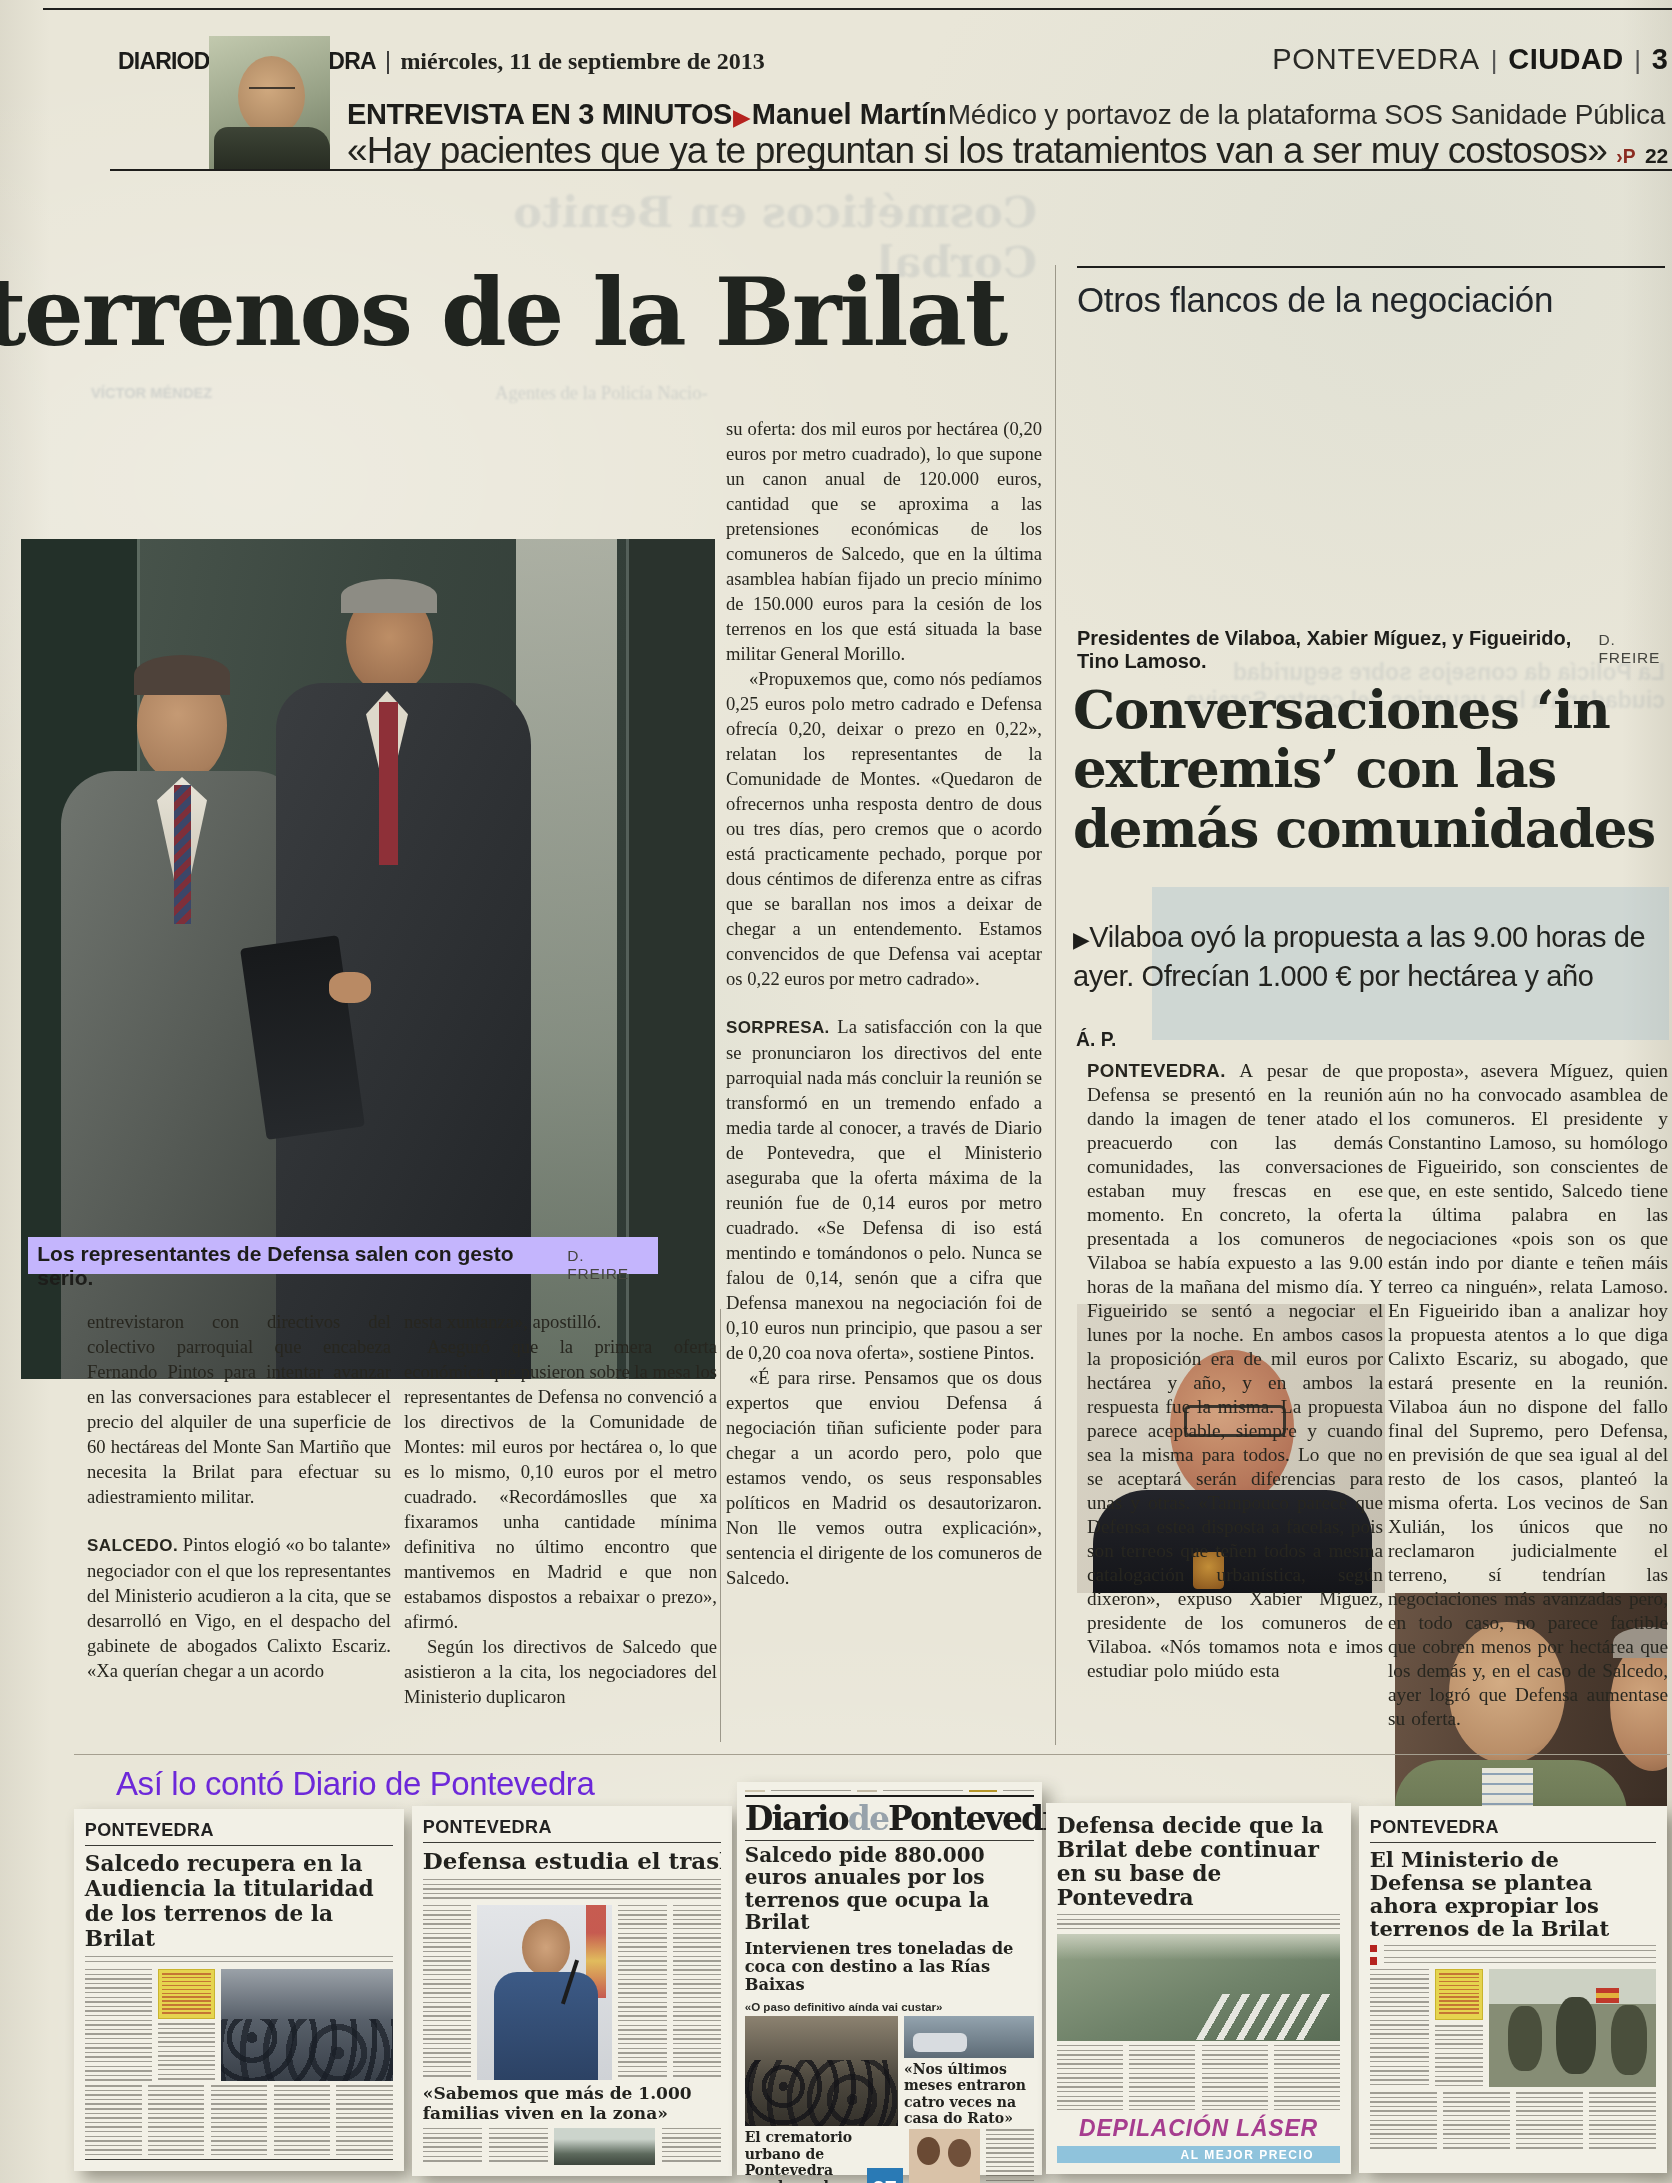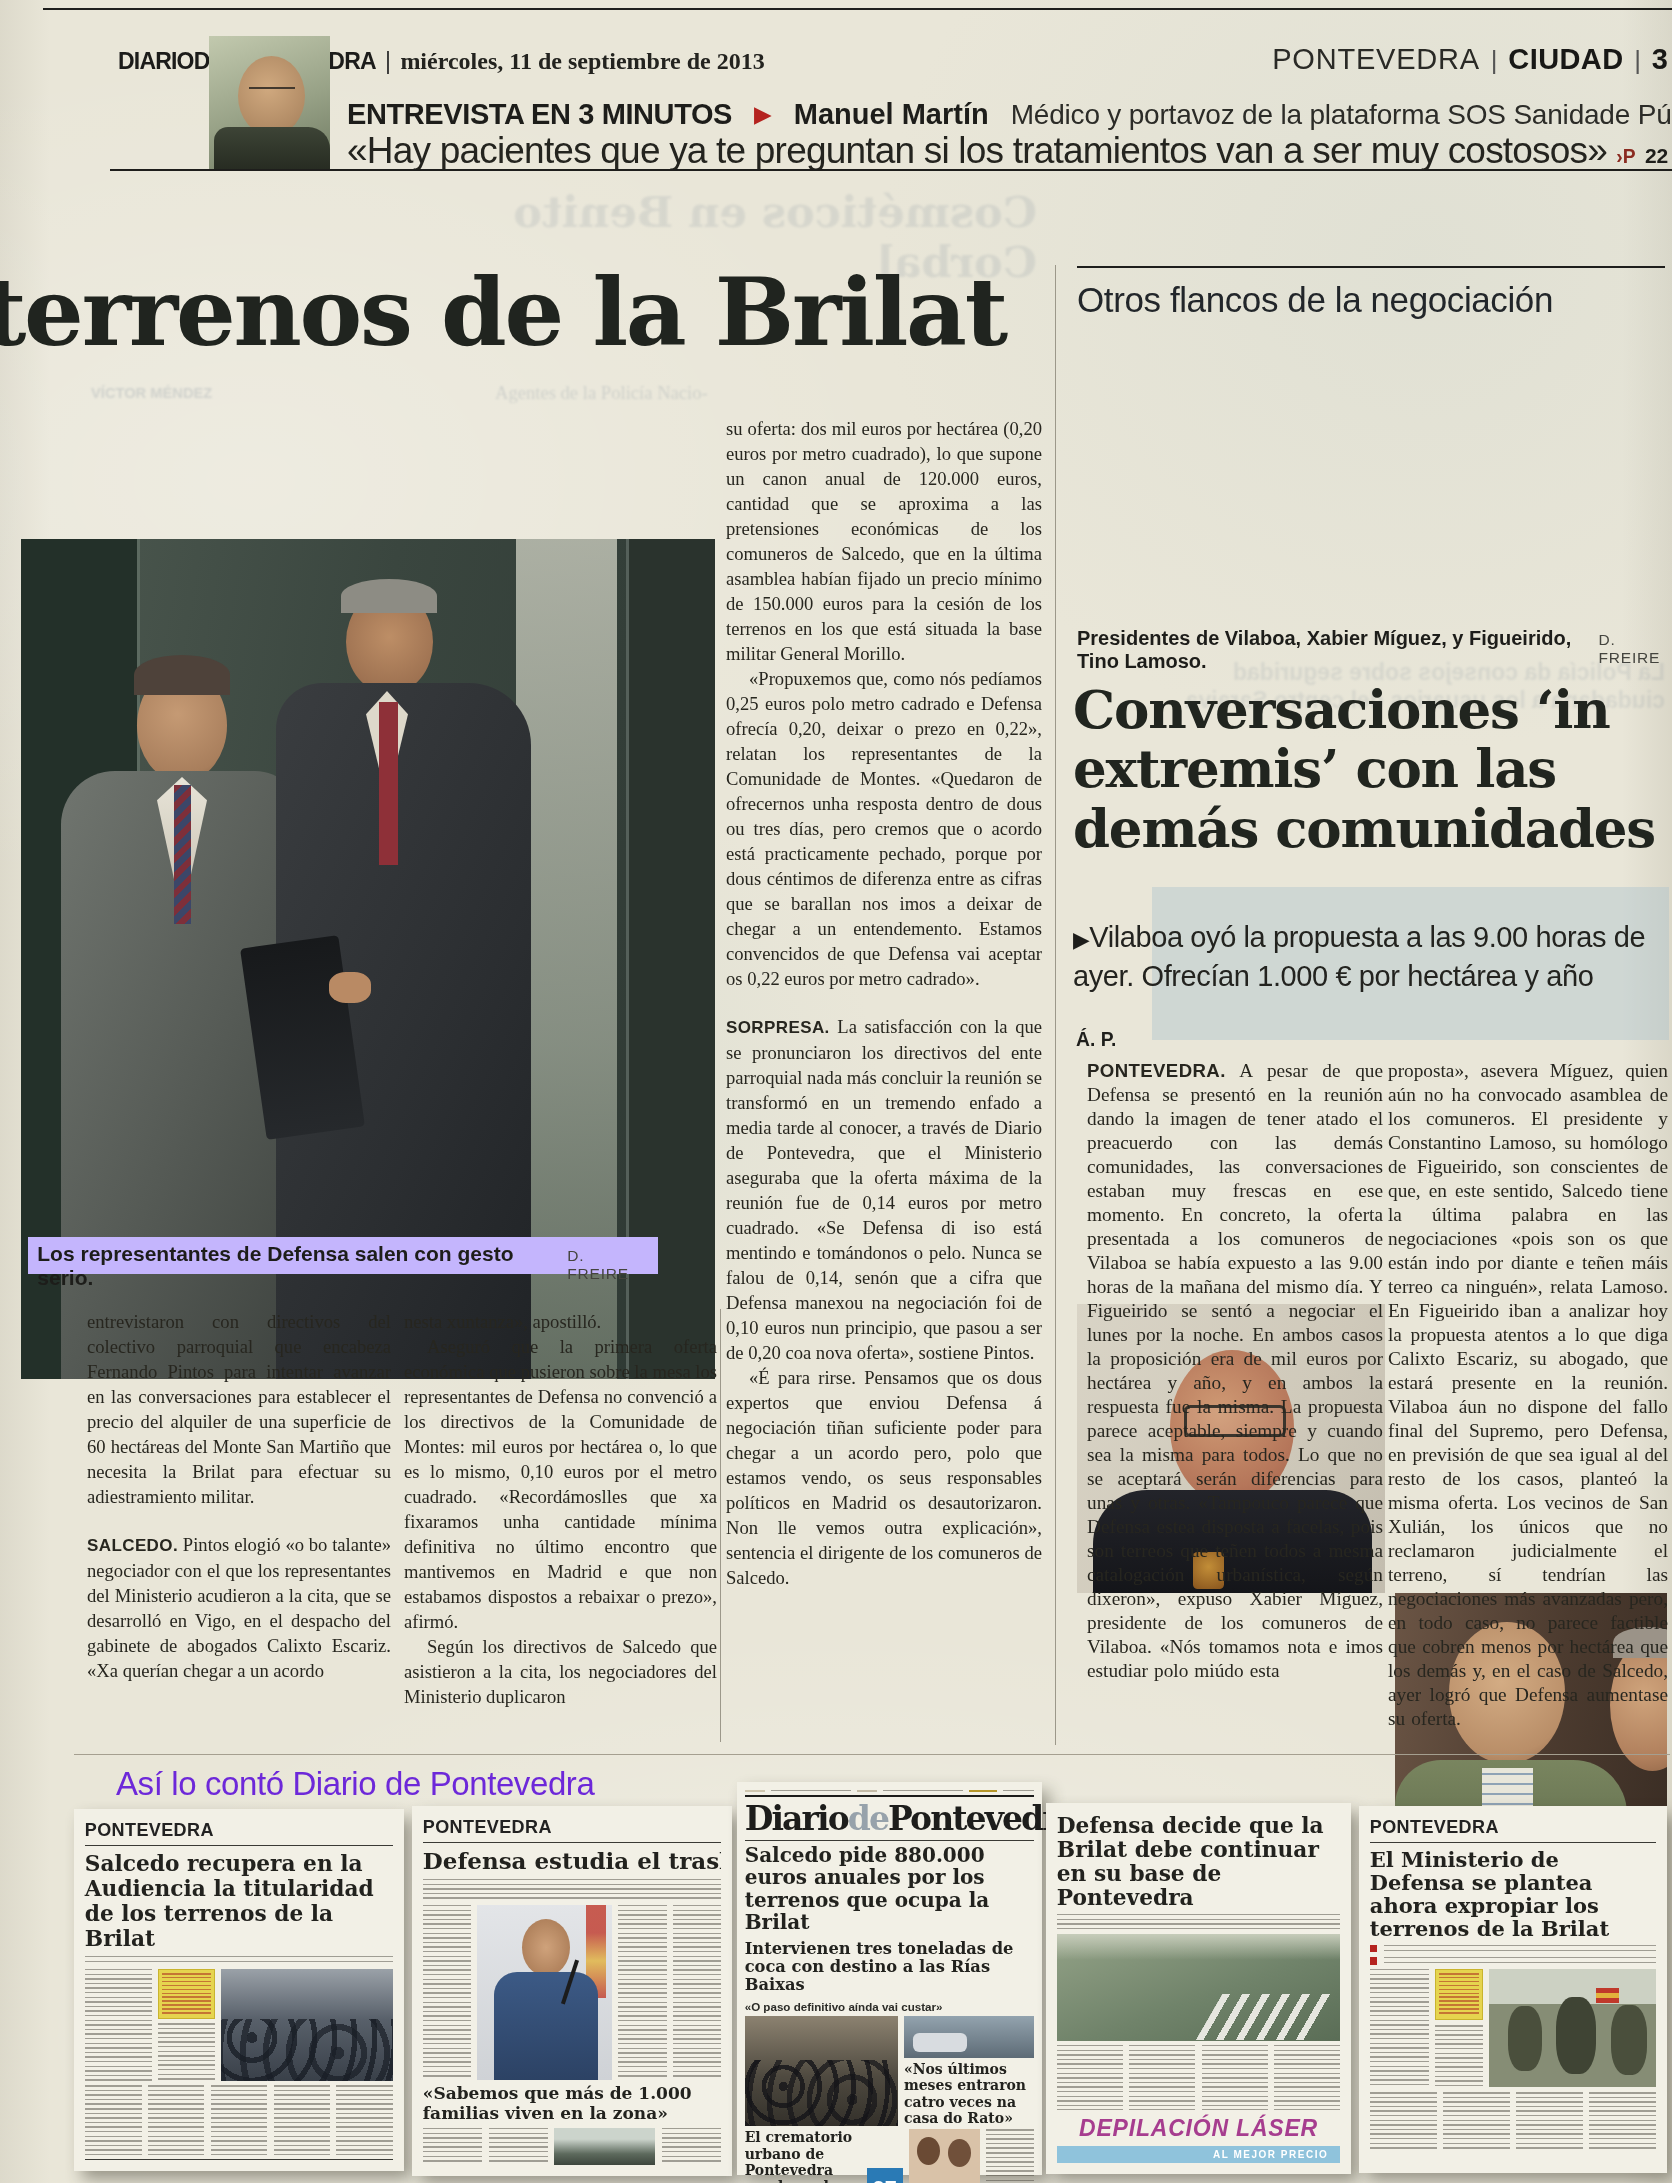--- a/index.html
+++ b/index.html
@@ -71,21 +71,21 @@
   <span style="font-size:26px;color:#555;">|</span>
   <span style="font-size:29px;font-weight:900;color:#181816;">3</span>
 </div>
 
 <div class="ab ph" style="left:209px;top:36px;width:121px;height:133px;background:linear-gradient(160deg,#c2c9ae,#97a186 55%,#6f7a62);">
   <div class="head-sk" style="left:29px;top:20px;width:67px;height:80px;background:radial-gradient(circle at 45% 40%,#d0a97f,#b08a64 70%,#8c6c4e);"></div>
   <div class="ab" style="left:40px;top:51px;width:46px;height:2.3px;background:#43392e;"></div>
   <div class="ab" style="left:4.6px;top:91px;width:116px;height:42px;background:linear-gradient(#3d4436,#272c22);border-radius:14px 21.7px 0 0;"></div>
 </div>
 
-<div class="ab sans" style="left:347px;top:98px;width:1207px;display:flex;align-items:center;gap:22px;white-space:nowrap;">
+<div class="ab sans" style="left:347px;top:98px;width:1207px;display:flex;align-items:flex-end;gap:1px;white-space:nowrap;">
   <span style="font-weight:900;font-size:29px;letter-spacing:-0.4px;color:#1d1d1a;">ENTREVISTA EN 3 MINUTOS</span>
   <span class="arrow-red" style="font-size:23px;">▶</span>
   <span style="font-weight:bold;font-size:29px;color:#1d1d1a;">Manuel Martín</span>
   <span style="font-size:28px;color:#2c2c28;letter-spacing:-0.2px;">Médico y portavoz de la plataforma SOS Sanidade Pública</span>
 </div>
 
 <div class="ab sans" style="left:347px;top:130px;width:1254px;display:flex;align-items:baseline;gap:9.3px;white-space:nowrap;">
   <span style="font-size:37px;letter-spacing:-0.8px;color:#24241f;">«Hay pacientes que ya te preguntan si los tratamientos van a ser muy costosos»</span>
   <span style="font-weight:bold;font-size:19.3px;color:#8a2a20;">›P</span>
     <span style="font-weight:900;font-size:21px;color:#1d1d1a;">22</span>
@@ -299,21 +299,21 @@
     <div class="ab" style="right:15.5px;top:60px;width:116px;height:46px;transform:skewX(-30deg);background:repeating-linear-gradient(90deg,#e6e6df 0 7.7px,transparent 7.7px 20px);"></div>
     <div class="ab" style="left:0;top:0;width:100%;height:26px;background:linear-gradient(#c6ccba,transparent);"></div>
   </div>
   <div class="trow" style="height:84px;">
     <div class="fz" style="flex:1;"></div>
     <div class="fz" style="flex:1;"></div>
     <div class="fz" style="flex:1;"></div>
     <div class="fz" style="flex:1;"></div>
   </div>
   <div class="sans" style="height:31px;display:grid;place-items:center;font-weight:900;font-style:italic;font-size:23px;letter-spacing:0.8px;color:#a63d8f;">DEPILACIÓN LÁSER</div>
-  <div class="sans" style="height:21.7px;background:#8fc3dc;color:#fff;display:flex;align-items:center;justify-content:flex-end;padding-right:12px;font-weight:bold;font-size:10px;letter-spacing:1.5px;">AL MEJOR PRECIO</div>
+  <div class="sans" style="height:21.7px;background:#8fc3dc;color:#fff;display:flex;align-items:center;justify-content:flex-end;padding-right:26px;font-weight:bold;font-size:12px;letter-spacing:1.5px;">AL MEJOR PRECIO</div>
 </div>
 
 <div class="ab thumb" style="left:1359px;top:1806px;width:308px;height:367px;">
   <div class="t-section">PONTEVEDRA</div>
   <div class="t-rule"></div>
   <div class="t-head" style="font-size:21px;line-height:23px;">El Ministerio de Defensa se plantea ahora expropiar los terrenos de la Brilat</div>
   <div class="trow" style="height:7.7px;">
       <div style="width:7.7px;height:7.7px;background:#b5231f;"></div>
       <div class="fz" style="flex:1;"></div>
     </div>

